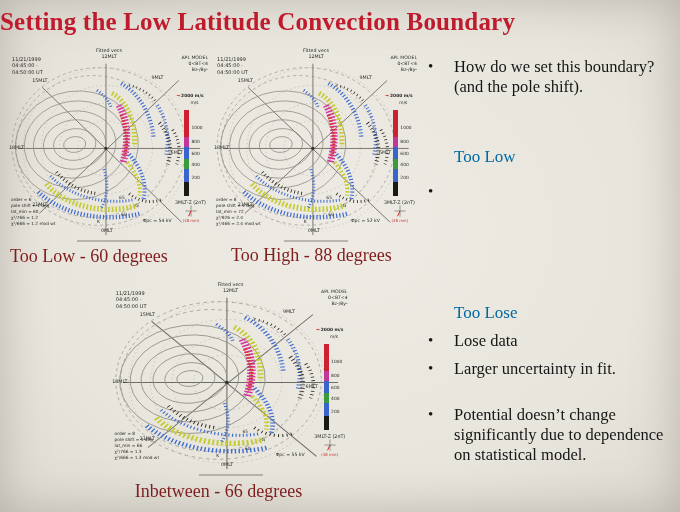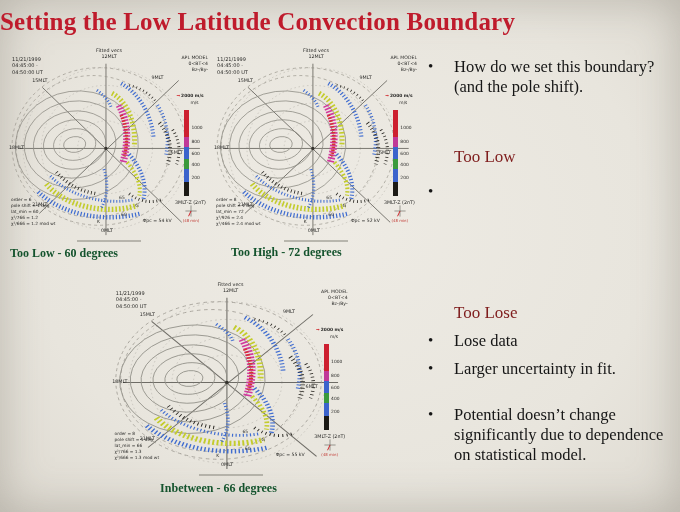--- a/index.html
+++ b/index.html
@@ -51,31 +51,31 @@
     background:linear-gradient(to bottom,
       #cd2030 0%, #cd2030 31%,
       #c03898 31%, #c03898 43%,
       #3b63cc 43%, #3b63cc 57%,
       #3a9a3c 57%, #3a9a3c 69%,
       #3b63cc 69%, #3b63cc 84%,
       #1b1914 84%, #1b1914 100%);}
   .cb-tick{position:absolute;left:15px;white-space:nowrap}
   .t0{top:32px}.t1{top:46px}.t2{top:58px}.t3{top:69px}.t4{top:82px}
   
-  .caption{position:absolute;font-size:12px;font-weight:700;color:#14532d;white-space:nowrap}
+  .caption{position:absolute;font-size:18px;font-weight:400;color:#7f1d1d;white-space:nowrap}
   .cap-low{left:10px;top:246px}
   .cap-high{left:231px;top:245px}
   .cap-mid{left:99px;top:481px;width:239px;text-align:center}
   
   .right-panel{position:absolute;left:424px;top:55px;width:252px;height:450px;color:#161616}
   .bullet{position:absolute;left:0;width:100%;font-size:16.5px;line-height:20px}
   .dot{position:absolute;left:4px;top:-1px;font-size:15px}
   .dot::before{content:"\2022"}
   .btext{display:block;margin-left:30px}
-  .subhead{position:absolute;left:30px;font-size:17px;color:#7f1d1d}
+  .subhead{position:absolute;left:30px;font-size:17px;color:#0369a1}
   .b1{top:2px}.sh1{top:92px}.b2{top:127px}.b3{top:177px}
   .sh2{top:248px}.b4{top:276px}.b5{top:304px}.b6{top:350px}
 </style>
 </head>
 <body>
 
 <svg width="0" height="0" style="position:absolute" aria-hidden="true">
   <defs>
     <g id="convmap">
 
@@ -310,21 +310,21 @@
         <line x1="10" y1="2" x2="10" y2="18" stroke="#55534e" stroke-width="0.8"></line>
         <line x1="10" y1="10" x2="6.5" y2="17.5" stroke="#cf2328" stroke-width="1.4"></line>
       </svg>
       <div class="delay">(48 min)</div>
     </div>
     <div class="fine-line"></div>
   </div>
 </div>
 
 <div class="caption cap-low">Too Low - 60 degrees</div>
-<div class="caption cap-high">Too High - 72 degrees</div>
+<div class="caption cap-high">Too High - 88 degrees</div>
 <div class="caption cap-mid">Inbetween - 66 degrees</div>
 
 <div class="right-panel">
   <div class="bullet b1">
     <span class="dot"></span>
     <span class="btext">How do we set this boundary? (and the pole shift).</span>
   </div>
   <div class="subhead sh1">Too Low</div>
   <div class="bullet b2">
     <span class="dot"></span>

